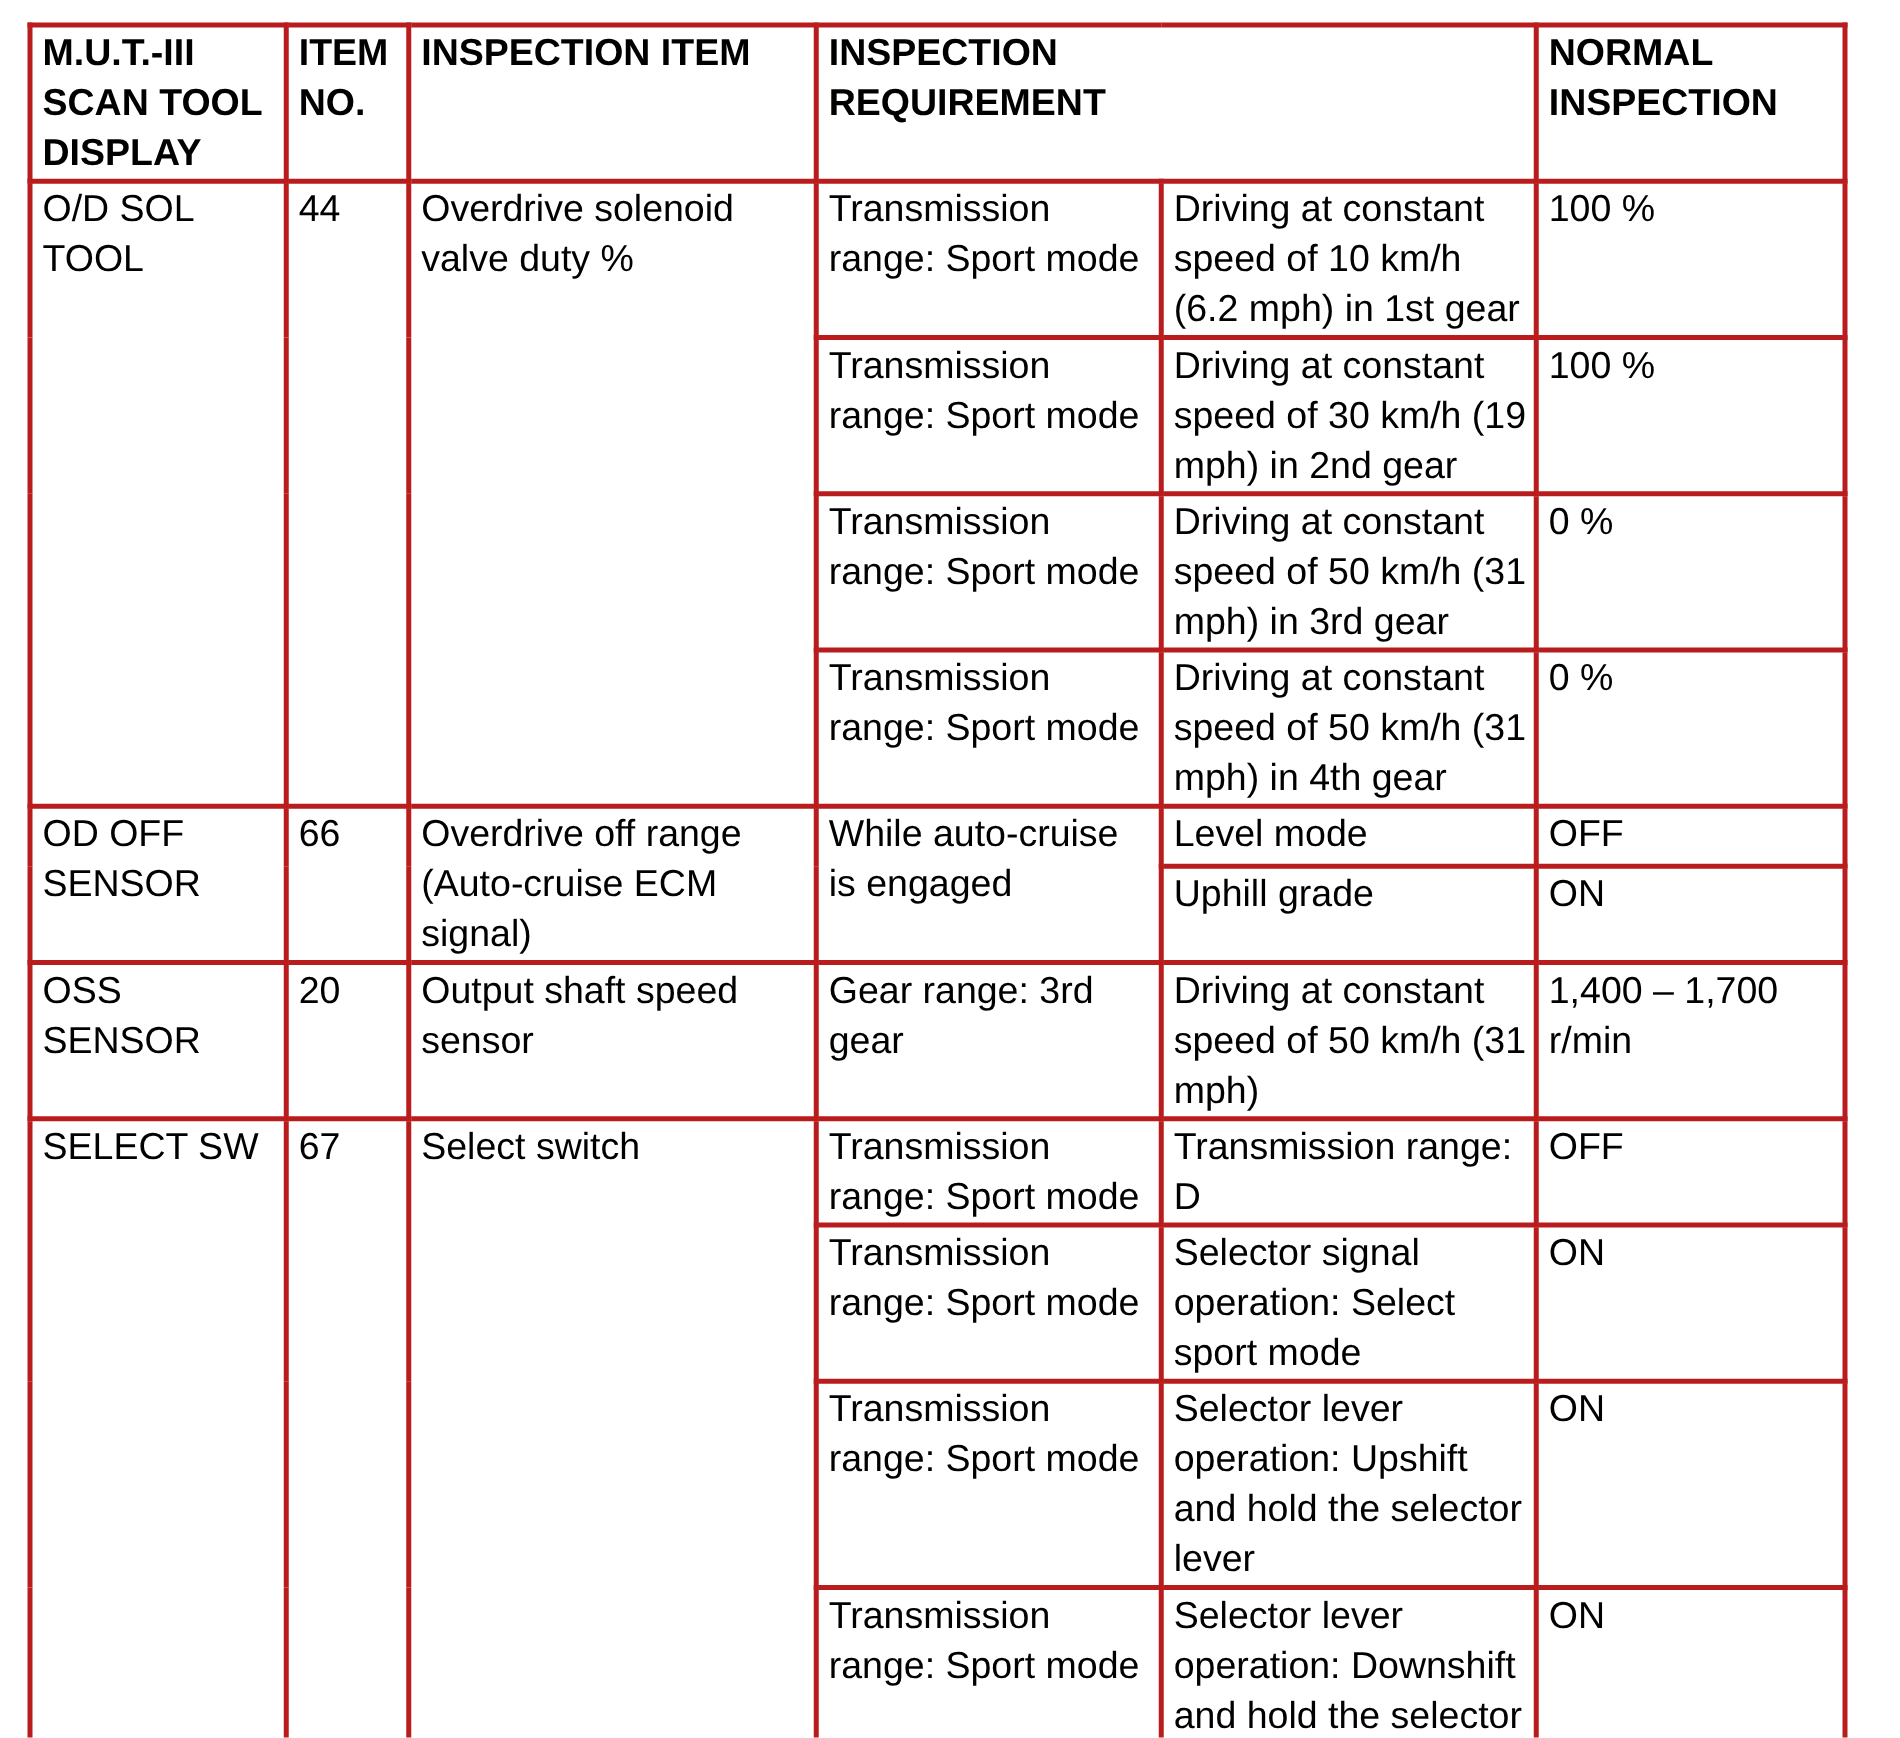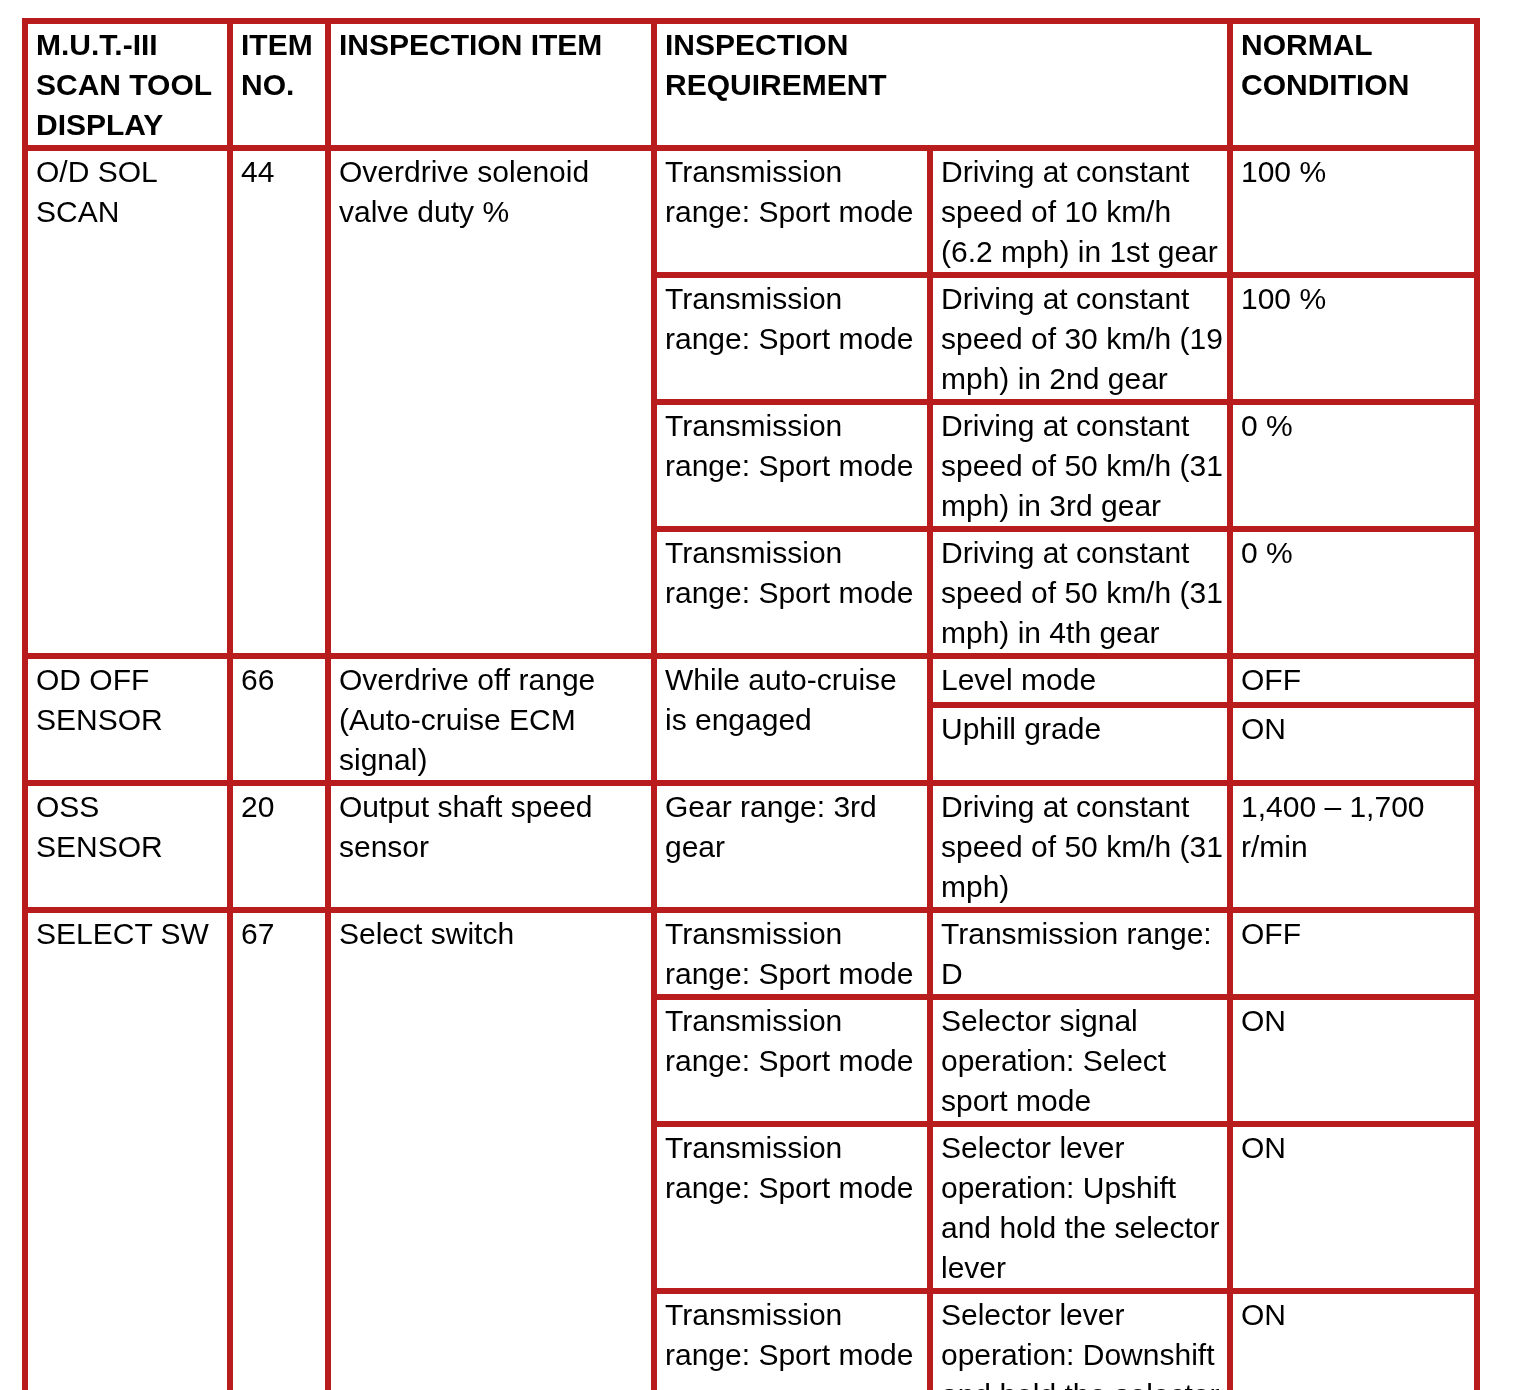--- a/index.html
+++ b/index.html
@@ -22,21 +22,21 @@
     left: 22px;
     top: 18px;
     border-collapse: collapse;
     table-layout: fixed;
     width: 1452px;
     background: #ffffff;
     border: 4px solid #000000;
   }
   table.spec-table th,
   table.spec-table td {
-    border: 6px solid #b91c1c;
+    border: 4px solid #b91c1c;
     vertical-align: top;
     text-align: left;
     padding: 1px 4px 0 8px;
     font-size: 30px;
     line-height: 40px;
     font-weight: normal;
     overflow: hidden;
   }
   table.spec-table th {
     font-weight: bold;
@@ -77,28 +77,28 @@
       <tr class="h-head">
         <th>M.U.T.-III
 SCAN TOOL
 DISPLAY</th>
         <th>ITEM
 NO.</th>
         <th>INSPECTION ITEM</th>
         <th colspan="2">INSPECTION
 REQUIREMENT</th>
         <th>NORMAL
-CONDITION</th>
+INSPECTION</th>
       </tr>
     </thead>
 
     <tbody>
 
       <tr class="h-120">
-        <td rowspan="4">O/D SOL SCAN</td>
+        <td rowspan="4">O/D SOL TOOL</td>
         <td rowspan="4">44</td>
         <td rowspan="4">Overdrive solenoid valve duty %</td>
         <td>Transmission range: Sport mode</td>
         <td>Driving at constant speed of 10 km/h (6.2 mph) in 1st gear</td>
         <td>100 %</td>
       </tr>
       <tr class="h-120">
         <td>Transmission range: Sport mode</td>
         <td>Driving at constant speed of 30 km/h (19 mph) in 2nd gear</td>
         <td>100 %</td>

